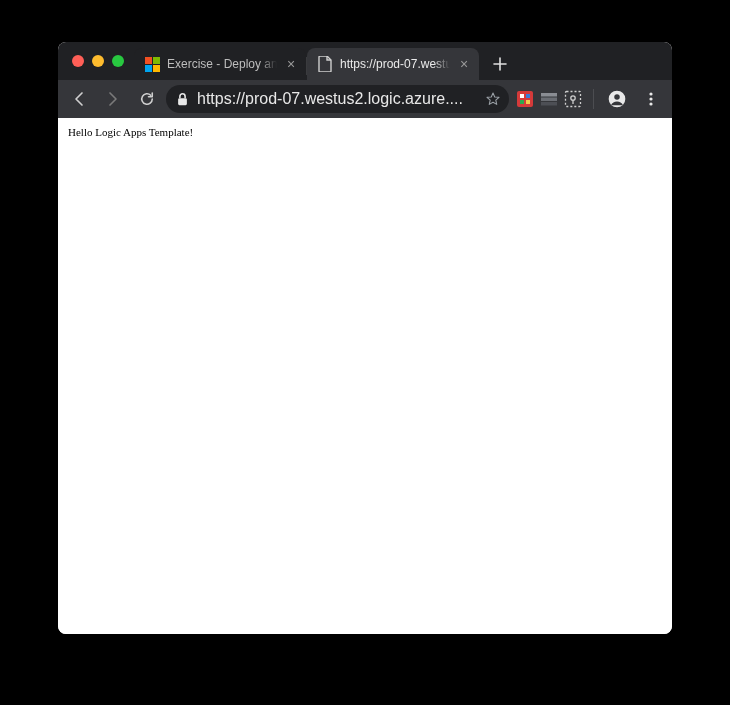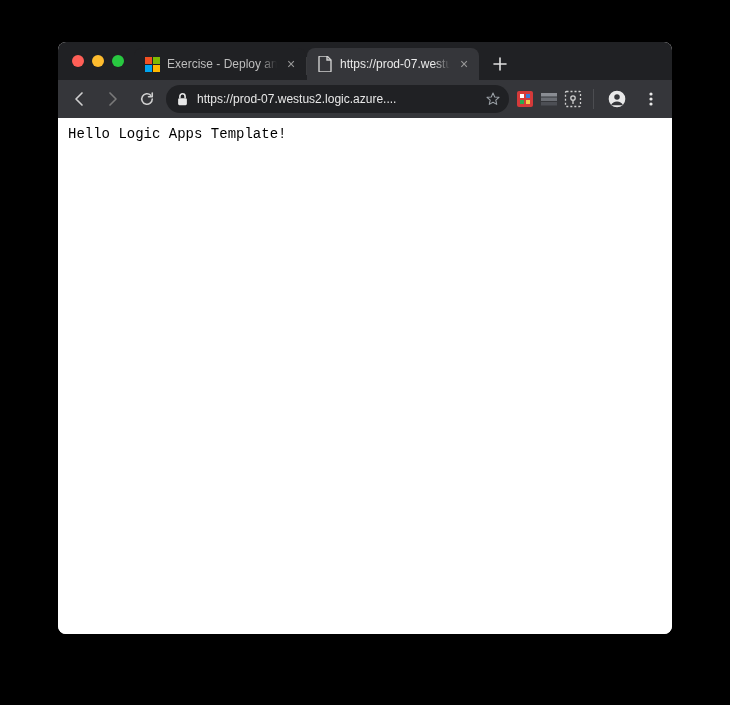--- a/index.html
+++ b/index.html
@@ -94,39 +94,39 @@
     border-radius: 14px;
     display:flex;
     align-items:center;
     padding: 0 8px 0 10px;
     gap:8px;
     color:#e8e8e8;
     min-width:0;
   }
   .omnibox .url {
     flex:1;
-    font-size: 12px;
+    font-size: 16px;
     white-space:nowrap;
     overflow:hidden;
     min-width:0;
   }
   .omnibox .url .proto { color:#e8e8e8; }
   .omnibox .url .rest { color:#e8e8e8; }
   .star { color:#9aa0a6; }
   .ext-group { display:flex; align-items:center; gap:2px; padding:0 1px;}
   .vsep { width:1px; height:20px; background:#4c4d51; margin:0 4px;}
   .ext { width:22px; height:22px; display:flex; align-items:center; justify-content:center; border-radius:4px;}
   .content {
     background:#fff;
     height: calc(100% - 76px);
     padding: 8px 10px;
   }
   .page-text {
-    font-family: Liberation Mono, monospace;
-    font-size: 14px;
+    font-family: Liberation Serif, serif;
+    font-size: 11px;
     color:#000;
     white-space: pre;
   }
   svg { display:block; }
 </style>
 </head>
 <body>
 
 <div class="window">
 

